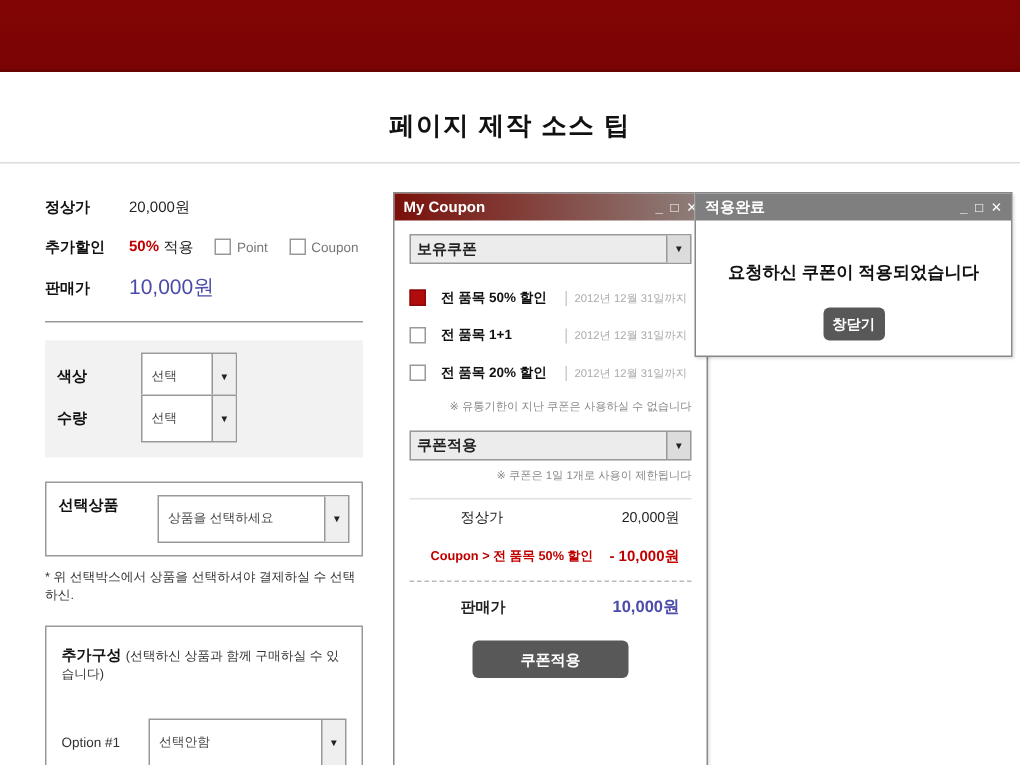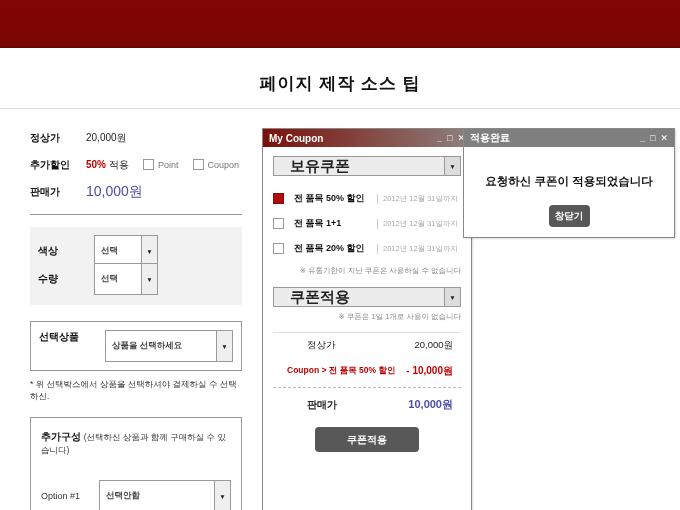--- a/index.html
+++ b/index.html
@@ -9,21 +9,21 @@
     background:#ffffff; position:relative; overflow:hidden; color:#222;
   }
   
   .banner { position:absolute; left:0; top:0; width:680px; height:48px;
     background:linear-gradient(#820505,#7a0404); border-bottom:2px solid #6b0303; }
   .page-title { position:absolute; left:0; top:72px; width:680px;
     text-align:center; font-size:17px; font-weight:bold; color:#111; letter-spacing:1px; }
   .top-rule { position:absolute; left:0; top:108px; width:680px; height:1px; background:#dcdcdc; }
 
   
-  .dropdown { display:flex; align-items:stretch; border:1px solid #999; background:#fff; height:32px;font-weight:bold; }
+  .dropdown { display:flex; align-items:stretch; border:1px solid #999; background:#fff; height:32px; }
   .dd-text { flex:1; display:flex; align-items:center; padding:0 6px; font-size:8.5px; color:#444; white-space:nowrap; overflow:hidden; }
   .dd-arrow { width:16px; border-left:1px solid #999; background:#efefef; display:flex; align-items:center; justify-content:center; font-size:6.5px; color:#222; }
   .cb { width:11px; height:11px; border:1px solid #999; background:#fff; flex:none; }
   .cb.checked { background:#b00c0c; border-color:#8c0909; }
   .gray-btn { background:#585858; color:#fff; font-weight:bold; border:none; border-radius:4px;
     display:flex; align-items:center; justify-content:center; cursor:pointer; }
 
   
   .left-panel { position:absolute; left:30px; top:124px; width:212px; }
   .p-row { display:flex; align-items:center; height:27px; }
@@ -54,21 +54,21 @@
   .win { position:absolute; background:#fff; border:1px solid #888; box-shadow:1px 1px 2px rgba(0,0,0,.15); }
   .titlebar { height:18px; display:flex; align-items:center; padding:0 6px; color:#fff; font-size:10px; font-weight:bold; }
   .titlebar.red { background:linear-gradient(to right,#7a100a,#8e817d); }
   .titlebar.gray { background:#7f7f7f; }
   .win-ctrls { margin-left:auto; display:flex; gap:5px; font-size:9px; font-weight:bold; color:#fff; }
   .win-ctrls span { cursor:pointer; line-height:1; }
 
   .mycoupon { left:246px; top:128px; width:210px; height:394px;margin-left:16px; }
   .mc-body { padding:9px 10px; }
   .sec-head { display:flex; align-items:stretch; border:1px solid #999; background:#ececec; height:20px; }
-  .sec-head .sh-label { flex:1; display:flex; align-items:center; padding:0 16px; font-size:15px; font-weight:bold; color:#222; }
+  .sec-head .sh-label { flex:1; display:flex; align-items:center; padding:0 4px; font-size:10px; font-weight:bold; color:#222; }
   .sec-head .dd-arrow { background:#dcdcdc; }
   .coupon-list { margin-top:10px; }
   .coupon-row { display:flex; align-items:center; height:25px; }
   .coupon-name { margin-left:10px; font-size:9px; font-weight:bold; color:#111; flex:1; white-space:nowrap; }
   .coupon-exp { width:84px; flex:none; font-size:7.5px; color:#aaa; border-left:1px solid #ccc; padding-left:5px; white-space:nowrap; }
   .mc-note { text-align:right; font-size:7.5px; color:#888; margin-top:5px; }
   .apply-head { margin-top:11px; }
   .sum-rule { border-top:1px solid #e0e0e0; margin-top:10px; }
   .sum-row { display:flex; align-items:center; height:25px; }
   .sum-label { padding-left:34px; font-size:9.5px; color:#222; flex:1; }
@@ -202,21 +202,21 @@
       </div>
     </div>
 
     <div class="mc-note">※ 유통기한이 지난 쿠폰은 사용하실 수 없습니다</div>
 
     <div class="sec-head apply-head">
       <span class="sh-label">쿠폰적용</span>
       <span class="dd-arrow">▼</span>
     </div>
 
-    <div class="mc-note">※ 쿠폰은 1일 1개로 사용이 없습니다</div>
+    <div class="mc-note">※ 쿠폰은 1일 1개로 사용이 제한됩니다</div>
 
     <div class="sum-rule"></div>
 
     <div class="sum-row">
       <span class="sum-label">정상가</span>
       <span class="sum-value">20,000원</span>
     </div>
     <div class="sum-row coupon">
       <span class="sum-label">Coupon &gt; 전 품목 50% 할인</span>
       <span class="sum-value">- 10,000원</span>

